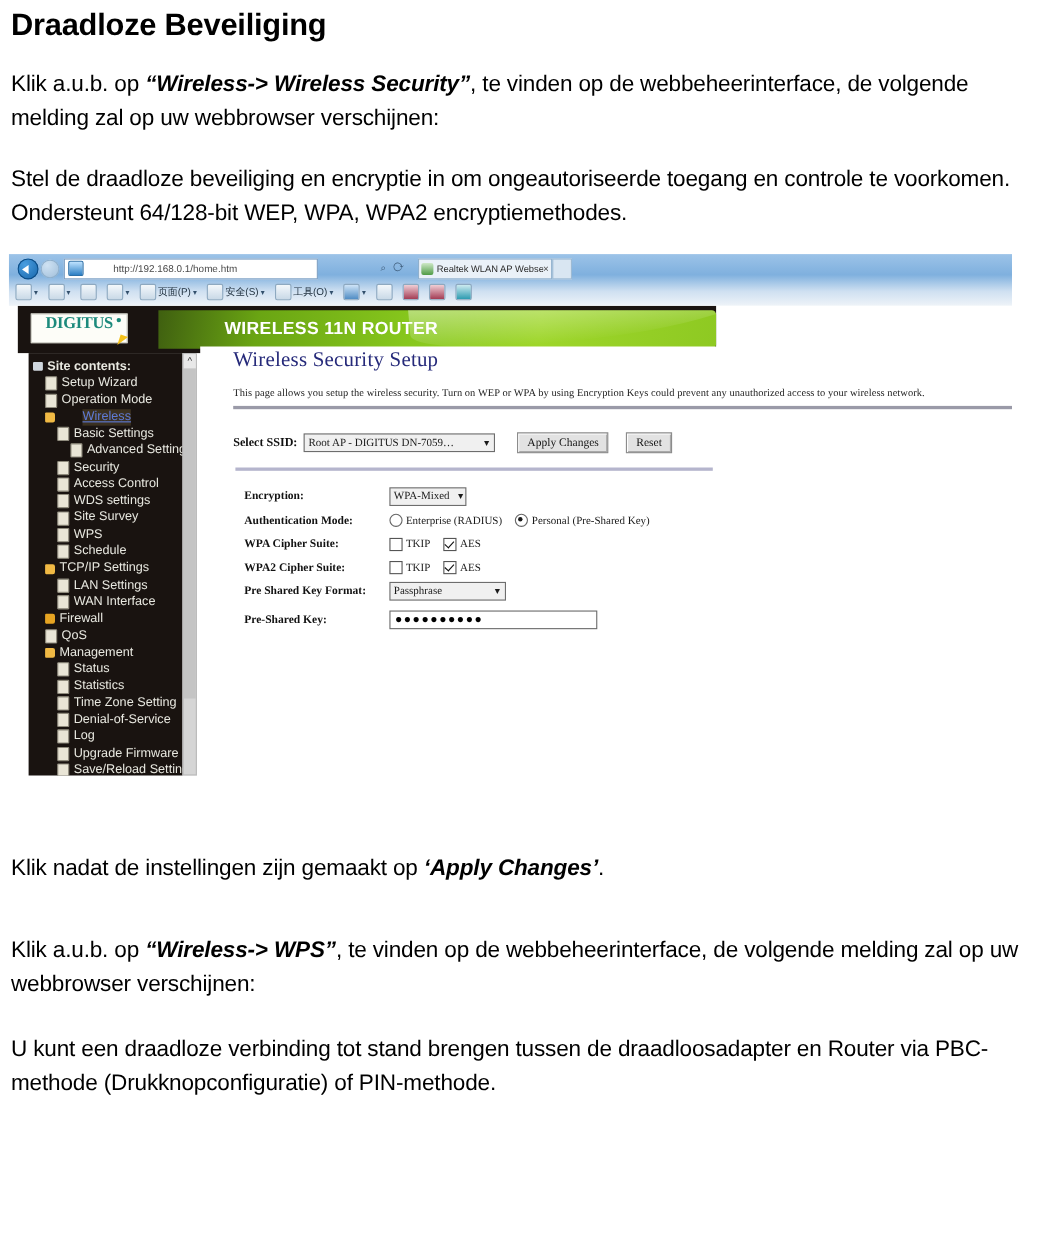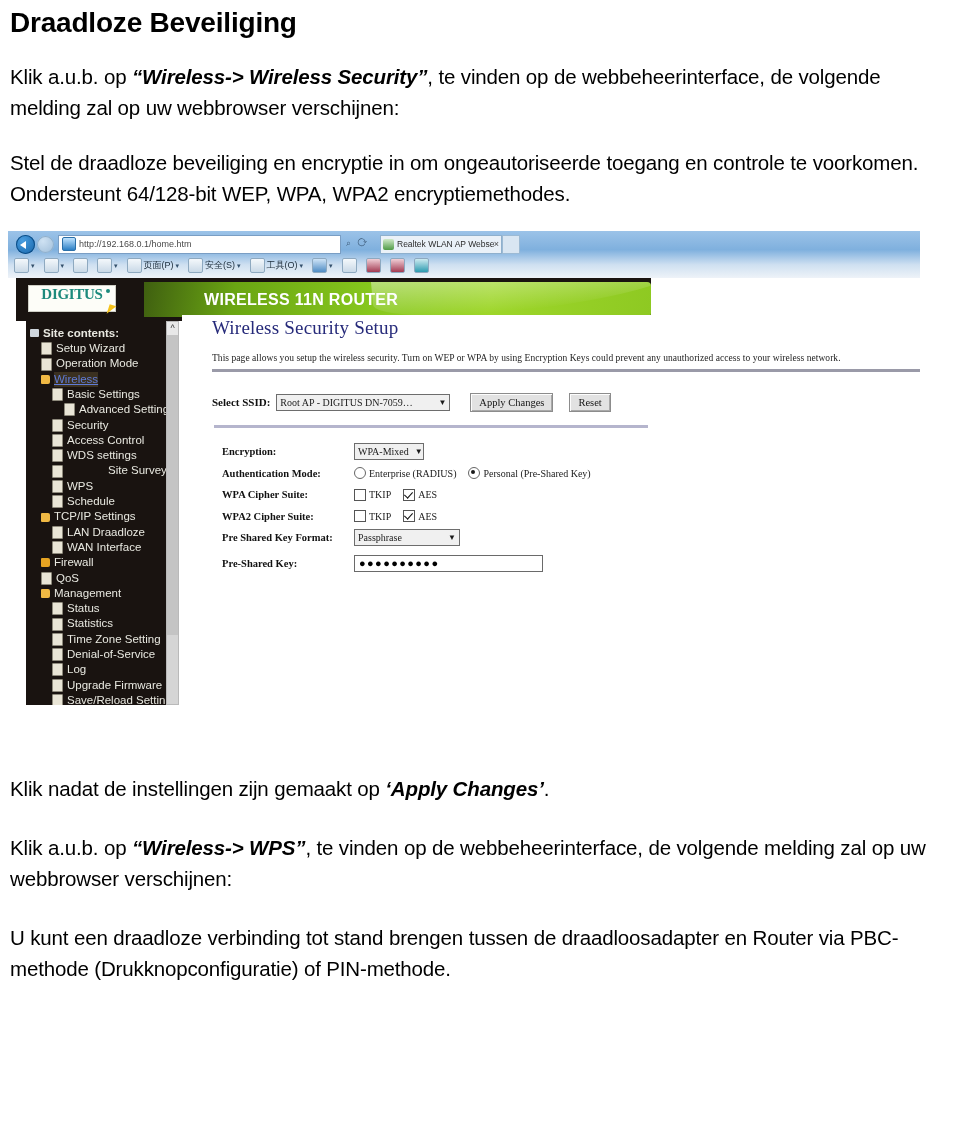--- a/index.html
+++ b/index.html
@@ -84,27 +84,28 @@
     position: absolute;
     left: 29px; top: 2px;
     width: 17px; height: 17px;
     border-radius: 50%;
     background: radial-gradient(circle at 35% 30%, #cfe2f3, #9dbcd8);
     box-shadow: inset 0 0 0 1px #8fb0cd;
   }
   .addr-box {
     position: absolute;
     left: 50px; top: 1px;
-    width: 283px; height: 19px;
+    width: 231px; height: 19px;
     background: #ffffff;
     border: 1px solid #7a9ec4;
     box-sizing: border-box;
     display: flex;
     align-items: center;
     padding-left: 3px;
+    gap: 24px;
   }
   .fav-ico {
     width: 12px; height: 12px;
     background: linear-gradient(180deg, #bfe3ff, #2c7fc4);
     border: 1px solid #2a6fa8;
     border-radius: 2px;
     flex: 0 0 auto;
     margin-right: 3px;
   }
   .addr-url {
@@ -321,20 +322,21 @@
   .ico-root {
     background: #cfd6dd;
     height: 8px;
     border-radius: 1px;
   }
   .tlbl { font-size: 11.5px; }
   .tlbl.link {
     color: #5f7bd6;
     text-decoration: underline;
     background: #3a3020;
+    margin-left: 21px;
   }
   .tlbl.bold { font-weight: bold; }
   
   .content {
     position: absolute;
     left: 166px; top: 37px;
     width: 738px; height: 440px;
     background: #ffffff;
   }
   .c-title {
@@ -621,39 +623,39 @@
             <span class="tlbl">Security</span>
           </div>
           <div class="tnode" style="padding-left: 26px;">
             <span class="ico ico-page"></span>
             <span class="tlbl">Access Control</span>
           </div>
           <div class="tnode" style="padding-left: 26px;">
             <span class="ico ico-page"></span>
             <span class="tlbl">WDS settings</span>
           </div>
-          <div class="tnode" style="padding-left: 26px; gap: 41px;">
+          <div class="tnode" style="padding-left: 26px;">
             <span class="ico ico-page"></span>
             <span class="tlbl">Site Survey</span>
           </div>
           <div class="tnode" style="padding-left: 26px;">
             <span class="ico ico-page"></span>
             <span class="tlbl">WPS</span>
           </div>
           <div class="tnode" style="padding-left: 26px;">
             <span class="ico ico-page"></span>
             <span class="tlbl">Schedule</span>
           </div>
           <div class="tnode" style="padding-left: 15px;">
             <span class="ico ico-folder-open"></span>
             <span class="tlbl">TCP/IP Settings</span>
           </div>
           <div class="tnode" style="padding-left: 26px;">
             <span class="ico ico-page"></span>
-            <span class="tlbl">LAN Draadloze</span>
+            <span class="tlbl">LAN Settings</span>
           </div>
           <div class="tnode" style="padding-left: 26px;">
             <span class="ico ico-page"></span>
             <span class="tlbl">WAN Interface</span>
           </div>
           <div class="tnode" style="padding-left: 15px;">
             <span class="ico ico-folder"></span>
             <span class="tlbl">Firewall</span>
           </div>
           <div class="tnode" style="padding-left: 15px;">
@@ -782,17 +784,17 @@
             </span>
           </div>
 
         </div>
       </div>
     </div>
   </div>
 
   <p class="para" style="margin-top:18px"><span>Klik nadat de instellingen zijn gemaakt op </span><span class="bolditalic">‘Apply Changes’</span><span>.</span></p>
 
-  <p class="para" style="margin-top:28px"><span>Klik a.u.b. op </span><span class="bolditalic">“Wireless-&gt; WPS”</span><span>, te vinden op de webbeheerinterface, de volgende melding zal op uw webbrowser verschijnen:</span></p>
+  <p class="para" style="margin-top:44px"><span>Klik a.u.b. op </span><span class="bolditalic">“Wireless-&gt; WPS”</span><span>, te vinden op de webbeheerinterface, de volgende melding zal op uw webbrowser verschijnen:</span></p>
 
   <p class="para" style="margin-top:28px">U kunt een draadloze verbinding tot stand brengen tussen de draadloosadapter en Router via PBC-methode (Drukknopconfiguratie) of PIN-methode.</p>
 
 </div>
 
 </body></html>

